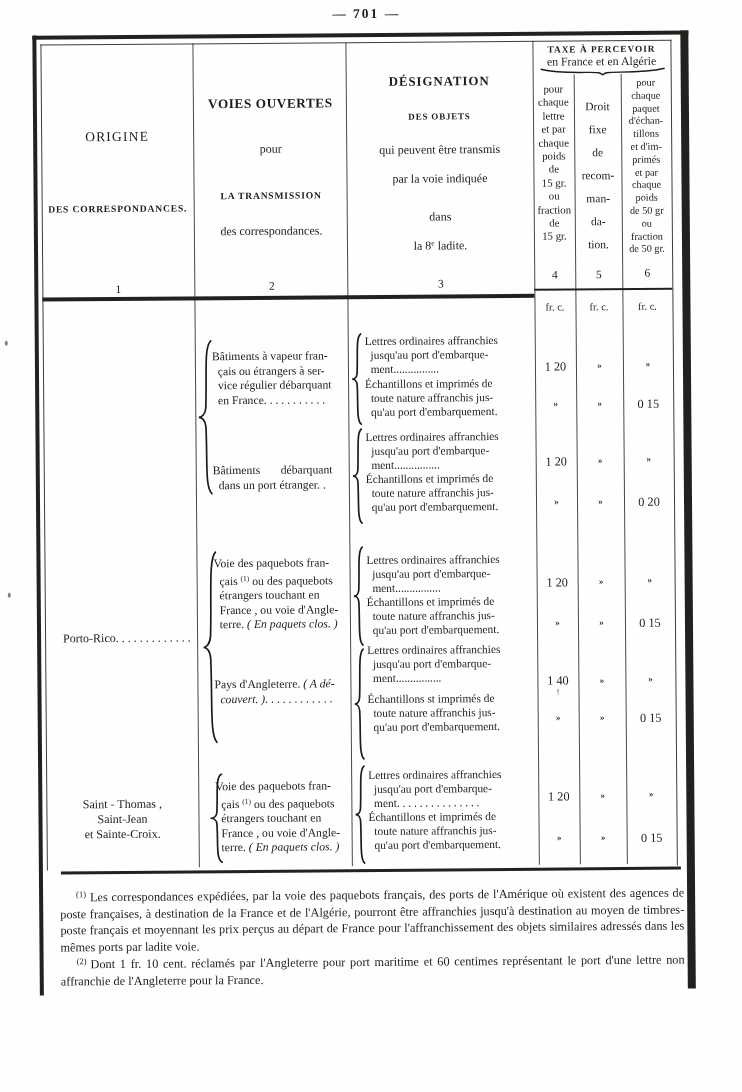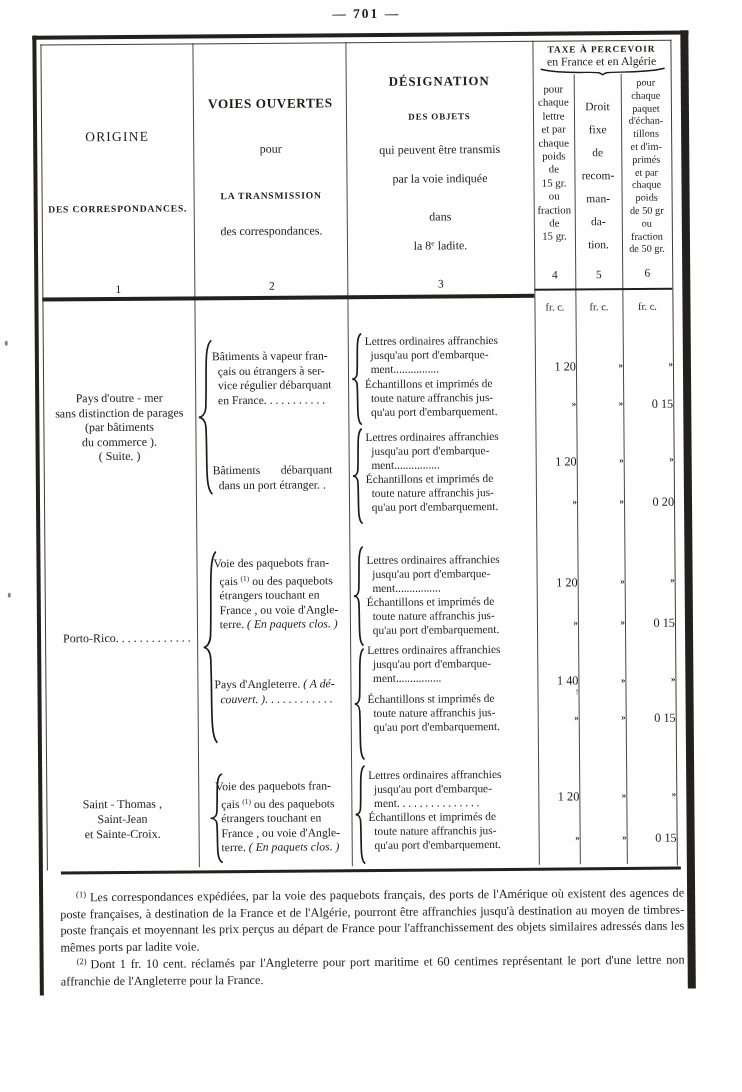--- a/index.html
+++ b/index.html
@@ -14,21 +14,21 @@
   .sup{font-size:7.5px;vertical-align:4px;}
   .rule{position:absolute;background:#23211e;}
   .thin{opacity:.88;}
   .div{position:absolute;width:1px;background:#2b2926;opacity:.85;}
   .hdr1{font-size:13.5px;letter-spacing:1.2px;}
   .hdr2{font-size:9.6px;font-weight:bold;letter-spacing:.8px;}
   .hdr3{font-size:12px;}
   .num{font-size:11.5px;}
   .unit{font-size:10.5px;}
   .colblock{white-space:pre;text-align:center;}
-  .v{position:absolute;font-size:12.3px;text-align:right;white-space:pre;}
+  .v{position:absolute;font-size:12.3px;text-align:center;white-space:pre;}
   .ditto{font-size:9px;font-weight:bold;color:#2a2825;}
   .note{font-size:8px;}
   .brace{position:absolute;overflow:visible;}
   .fnote{position:absolute;text-align:justify;font-size:12.3px;line-height:16.5px;}
   .fnm{font-size:8.5px;vertical-align:4px;margin-right:4px;}
   .origin{font-size:12px;line-height:14.5px;}
   .voie{font-size:11.7px;line-height:14.6px;}
   .desg{font-size:11.4px;line-height:14px;}
   .speck{position:absolute;width:3px;height:5px;border-radius:50%;background:#4a4843;opacity:.7;}
   .clip{position:absolute;overflow:hidden;}
@@ -124,25 +124,20 @@
     <div class="t c num" style="left:536px;top:269px;width:41px;">4</div>
     <div class="t c num" style="left:577px;top:269px;width:47px;">5</div>
     <div class="t c num" style="left:624px;top:268px;width:50px;">6</div>
 
     <div class="rule" style="left:44px;top:295px;width:492px;height:4px;"></div>
     <div class="rule" style="left:536px;top:290px;width:138px;height:2px;"></div>
     <div class="t c unit" style="left:536px;top:302px;width:41px;">fr. c.</div>
     <div class="t c unit" style="left:577px;top:302px;width:47px;">fr. c.</div>
     <div class="t c unit" style="left:624px;top:302px;width:50px;">fr. c.</div>
 
-    <div class="t c origin" style="left:44px;top:389px;width:152px;">Pays d'outre - mer
-sans distinction de parages
-(par bâtiments
-du commerce ).
-( Suite. )</div>
     <svg class="brace" style="left:195px;top:338px;width:20px;height:156px;">
         <use href="#braceL" width="20" height="156"></use>
       </svg>
 
     <div class="t voie" style="left:213px;top:349px;width:136px;">Bâtiments à vapeur fran-
   çais ou étrangers à ser-
   vice régulier débarquant
   en France. . . . . . . . . . .</div>
     <svg class="brace" style="left:350px;top:333px;width:14px;height:92px;">
         <use href="#braceL" width="14" height="92"></use>

